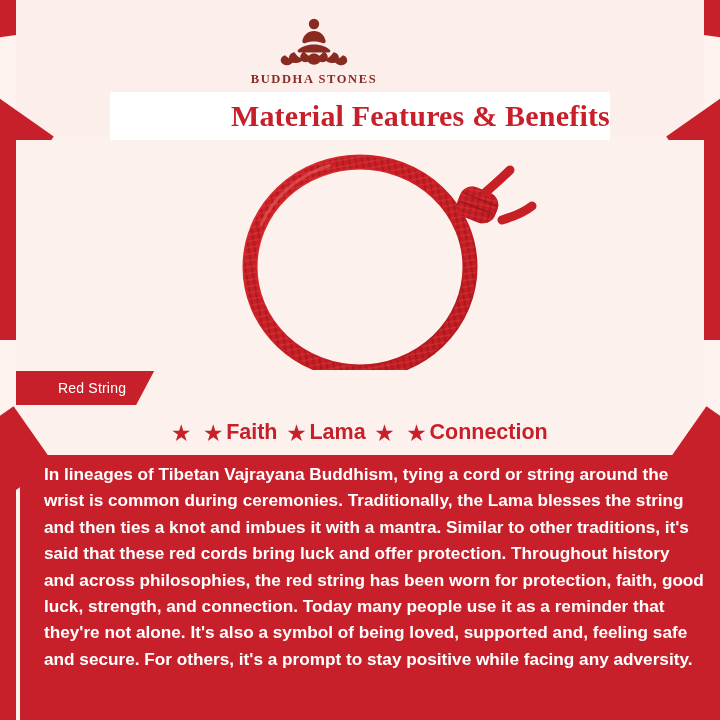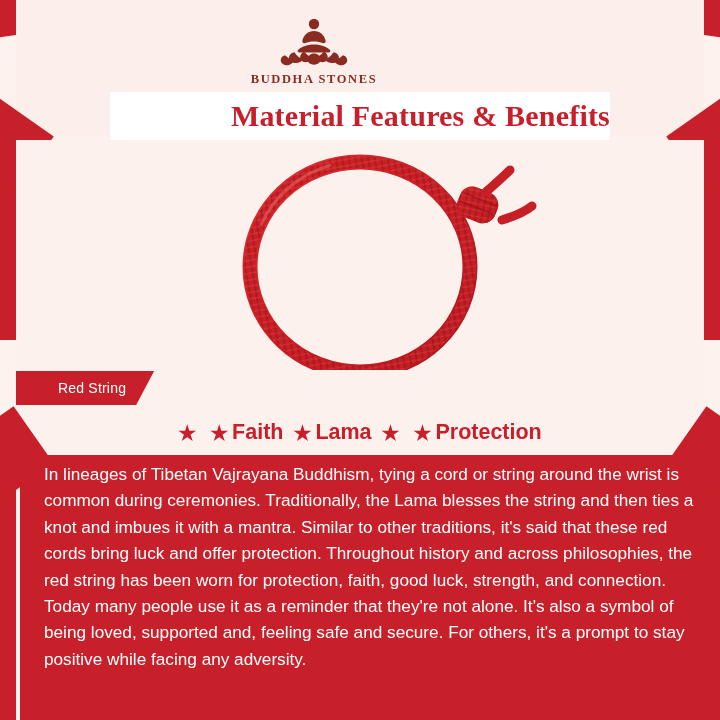--- a/index.html
+++ b/index.html
@@ -221,20 +221,21 @@
 
   
   .body-block {
     position: absolute;
     left: 20px;
     top: 455px;
     width: 684px;
     height: 265px;
     background: #c8202a;
     z-index: 4;
+    font-weight: bold;
   }
   .body-inner {
     position: absolute;
     left: 24px;
     top: 6px;
     width: 660px;
     color: #ffffff;
     font-size: 17.2px;
     line-height: 26.4px;
     font-family: "Liberation Sans", sans-serif;
@@ -334,21 +335,21 @@
     </span>
     <span class="kw">
       <span class="star">★</span>
       <span>Lama</span>
     </span>
     <span class="kw">
       <span class="star">★</span>
     </span>
     <span class="kw">
       <span class="star">★</span>
-      <span>Protection</span>
+      <span>Connection</span>
     </span>
   </div>
 
   <div class="body-block">
     <div class="body-inner">In lineages of Tibetan Vajrayana Buddhism, tying a cord or string around the wrist is common during ceremonies. Traditionally, the Lama blesses the string and then ties a knot and imbues it with a mantra. Similar to other traditions, it's said that these red cords bring luck and offer protection. Throughout history and across philosophies, the red string has been worn for protection, faith, good luck, strength, and connection. Today many people use it as a reminder that they're not alone. It's also a symbol of being loved, supported and, feeling safe and secure. For others, it's a prompt to stay positive while facing any adversity.</div>
   </div>
 
 </div>
 
 </body></html>

